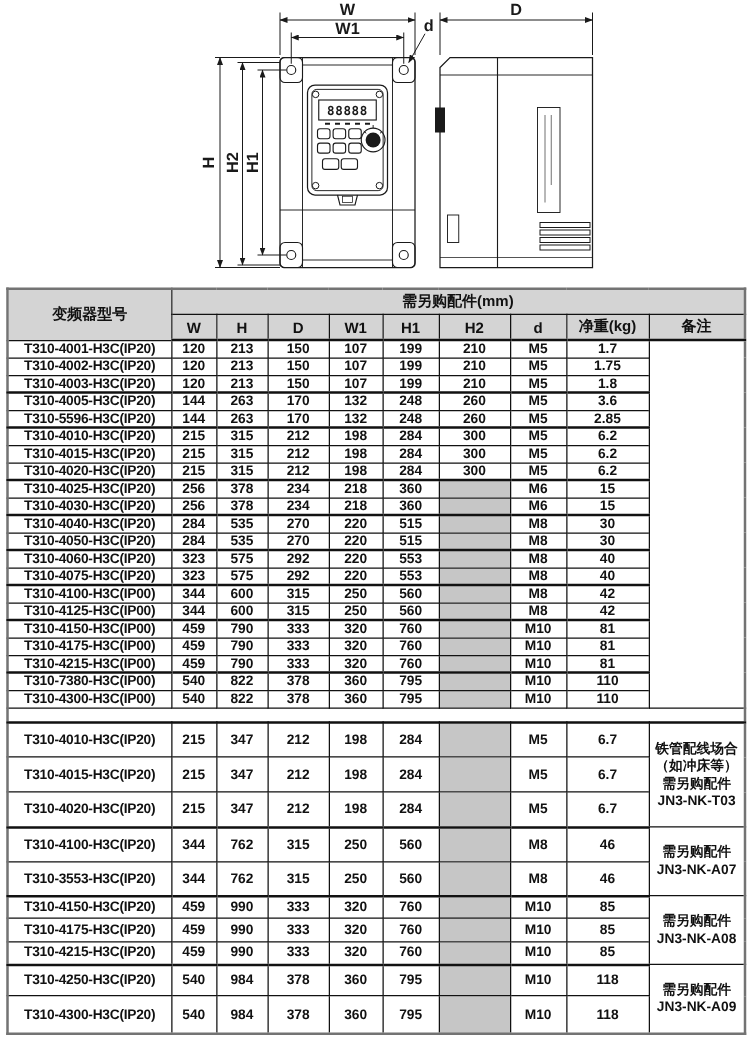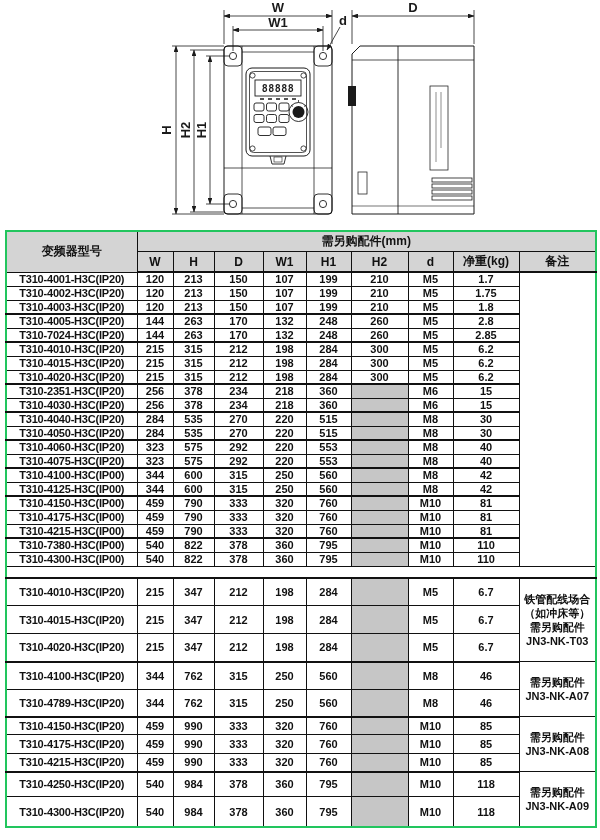--- a/index.html
+++ b/index.html
@@ -13,21 +13,21 @@
   svg text.dim{
     font-family:"Liberation Sans","DejaVu Sans",sans-serif;
     font-size:13px;font-weight:bold;fill:#1a1a1a;stroke:none;
   }
   svg text.seg{
     font-family:"DejaVu Sans Mono","Liberation Mono",monospace;
     font-size:10px;font-weight:bold;fill:#1a1a1a;stroke:none;letter-spacing:0.5px;
   }
   table.spec{
     border-collapse:collapse;table-layout:fixed;
-    width:590px;margin:0 5px;border:2px solid #22c55e;
+    width:590px;margin:0 5px;border:2px solid #737373;
   }
   .spec th,.spec td{
     border:1px solid #111;text-align:center;vertical-align:middle;
     padding:0 1px;font-weight:bold;color:#111;
     overflow:hidden;white-space:nowrap;
   }
   .spec thead th{background:#d4d4d4;font-size:12px;height:19px;}
   .spec thead tr:last-child th{border-bottom:2px solid #111;}
   .spec tbody tr{height:14px;}
   .spec tbody td{font-size:11px;background:#fff;}
@@ -234,24 +234,24 @@
         </tr>
         <tr>
           <td class="model">T310-4005-H3C(IP20)</td>
           <td>144</td>
           <td>263</td>
           <td>170</td>
           <td>132</td>
           <td>248</td>
           <td>260</td>
           <td>M5</td>
-          <td>2.8</td>
-        </tr>
-        <tr class="group-end">
-          <td class="model">T310-7024-H3C(IP20)</td>
+          <td>3.6</td>
+        </tr>
+        <tr class="group-end">
+          <td class="model">T310-5596-H3C(IP20)</td>
           <td>144</td>
           <td>263</td>
           <td>170</td>
           <td>132</td>
           <td>248</td>
           <td>260</td>
           <td>M5</td>
           <td>2.85</td>
         </tr>
         <tr>
@@ -281,21 +281,21 @@
           <td>215</td>
           <td>315</td>
           <td>212</td>
           <td>198</td>
           <td>284</td>
           <td>300</td>
           <td>M5</td>
           <td>6.2</td>
         </tr>
         <tr>
-          <td class="model">T310-2351-H3C(IP20)</td>
+          <td class="model">T310-4025-H3C(IP20)</td>
           <td>256</td>
           <td>378</td>
           <td>234</td>
           <td>218</td>
           <td>360</td>
           <td class="shaded"></td>
           <td>M6</td>
           <td>15</td>
         </tr>
         <tr class="group-end">
@@ -481,21 +481,21 @@
           <td>560</td>
           <td class="shaded"></td>
           <td>M8</td>
           <td>46</td>
           <td class="remark" rowspan="2">
             <div>需另购配件</div>
             <div>JN3-NK-A07</div>
           </td>
         </tr>
         <tr class="group-end" style="height: 17px;">
-          <td class="model">T310-4789-H3C(IP20)</td>
+          <td class="model">T310-3553-H3C(IP20)</td>
           <td>344</td>
           <td>762</td>
           <td>315</td>
           <td>250</td>
           <td>560</td>
           <td class="shaded"></td>
           <td>M8</td>
           <td>46</td>
         </tr>
         <tr style="height: 15px; margin-top: 14px;">

